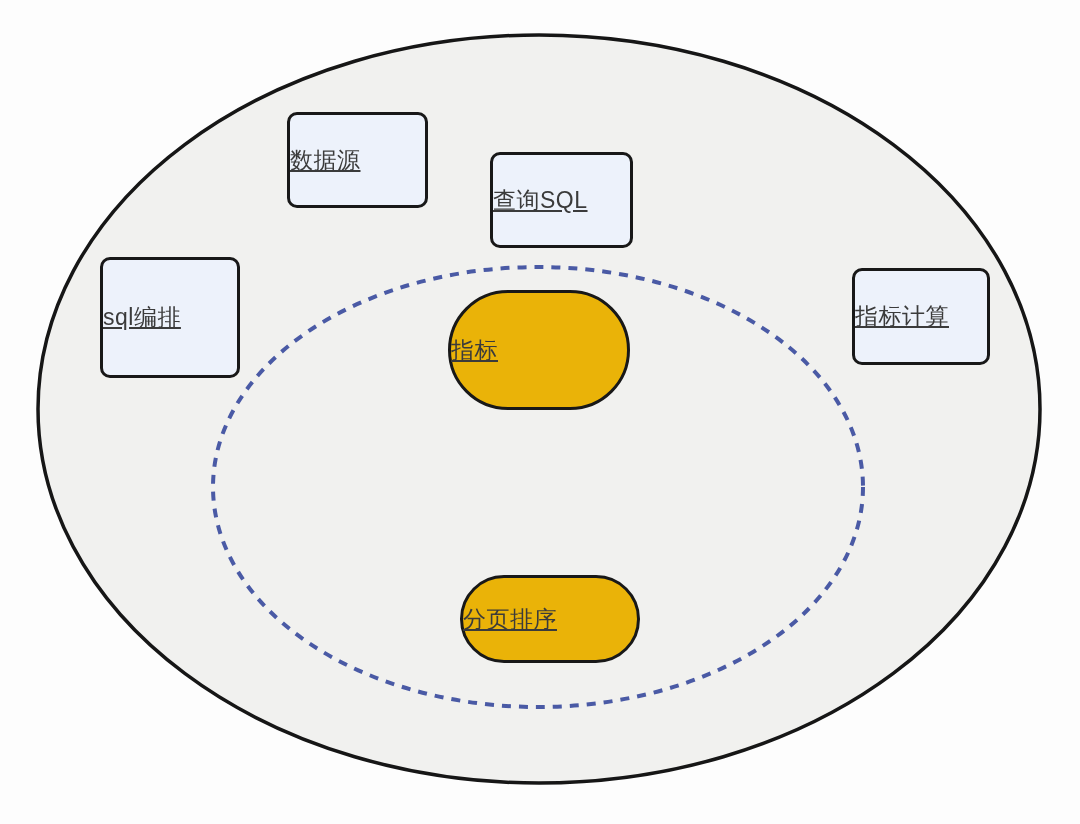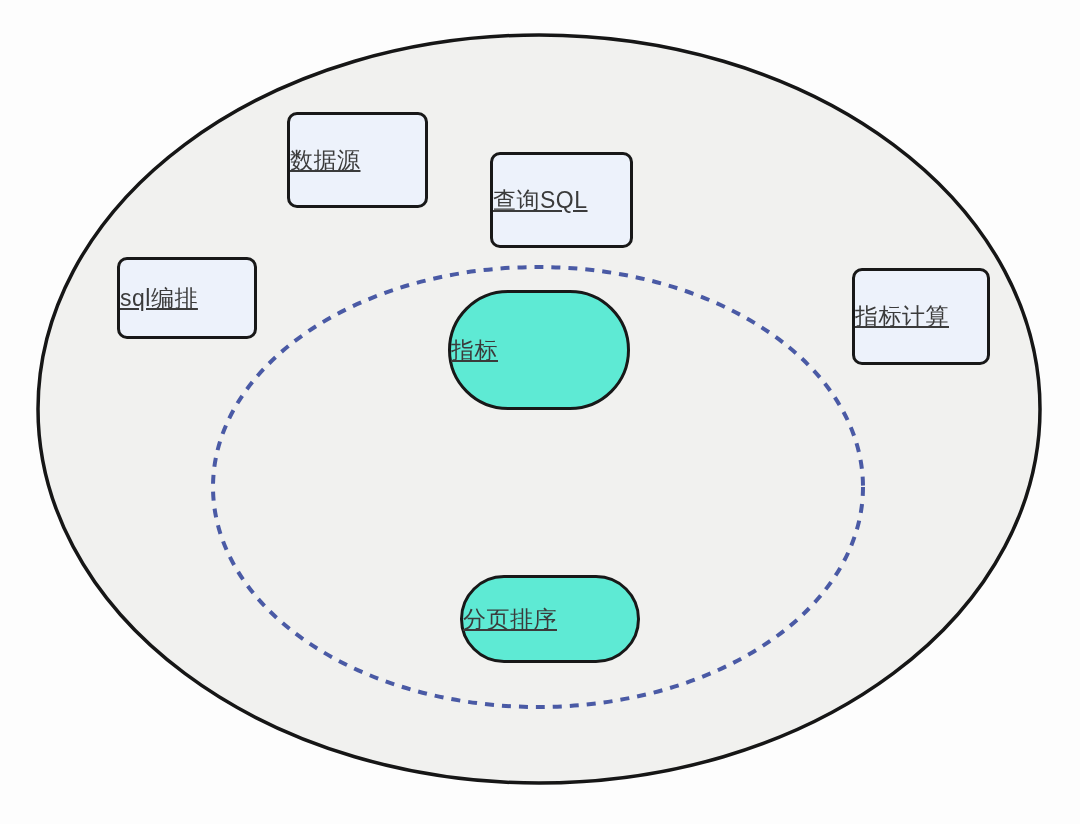--- a/index.html
+++ b/index.html
@@ -31,28 +31,28 @@
     color: #3b3b3b;
     letter-spacing: 0.5px;
     white-space: nowrap;
     text-decoration: underline;
   }
   .rect-node {
     background: #edf2fb;
     border-radius: 10px;
   }
   .pill-node {
-    background: #5eead4;
+    background: #eab308;
     border-radius: 62px;
   }
   
   .pos-data-source        { left: 287px; top: 112px; width: 141px; height: 96px; }
   .pos-query-sql          { left: 490px; top: 112px; width: 143px; height: 96px; margin-top: 40px; }
   .pos-dialect            { left: 695px; top: 121px; width: 143px; height: 96px; }
-  .pos-sql-orchestration  { left: 117px; top: 257px; width: 140px; height: 82px; }
+  .pos-sql-orchestration  { left: 100px; top: 257px; width: 140px; height: 121px; }
   .pos-metric-calculation { left: 852px; top: 268px; width: 138px; height: 97px; }
   
   .pos-metric             { left: 448px; top: 290px; width: 182px; height: 120px; }
   .pos-dimension          { left: 328px; top: 429px; width: 182px; height: 124px; }
   .pos-filter-condition   { left: 587px; top: 428px; width: 181px; height: 124px; }
   .pos-pagination-sort    { left: 460px; top: 575px; width: 180px; height: 88px; }
 </style>
 </head>
 <body>
 

